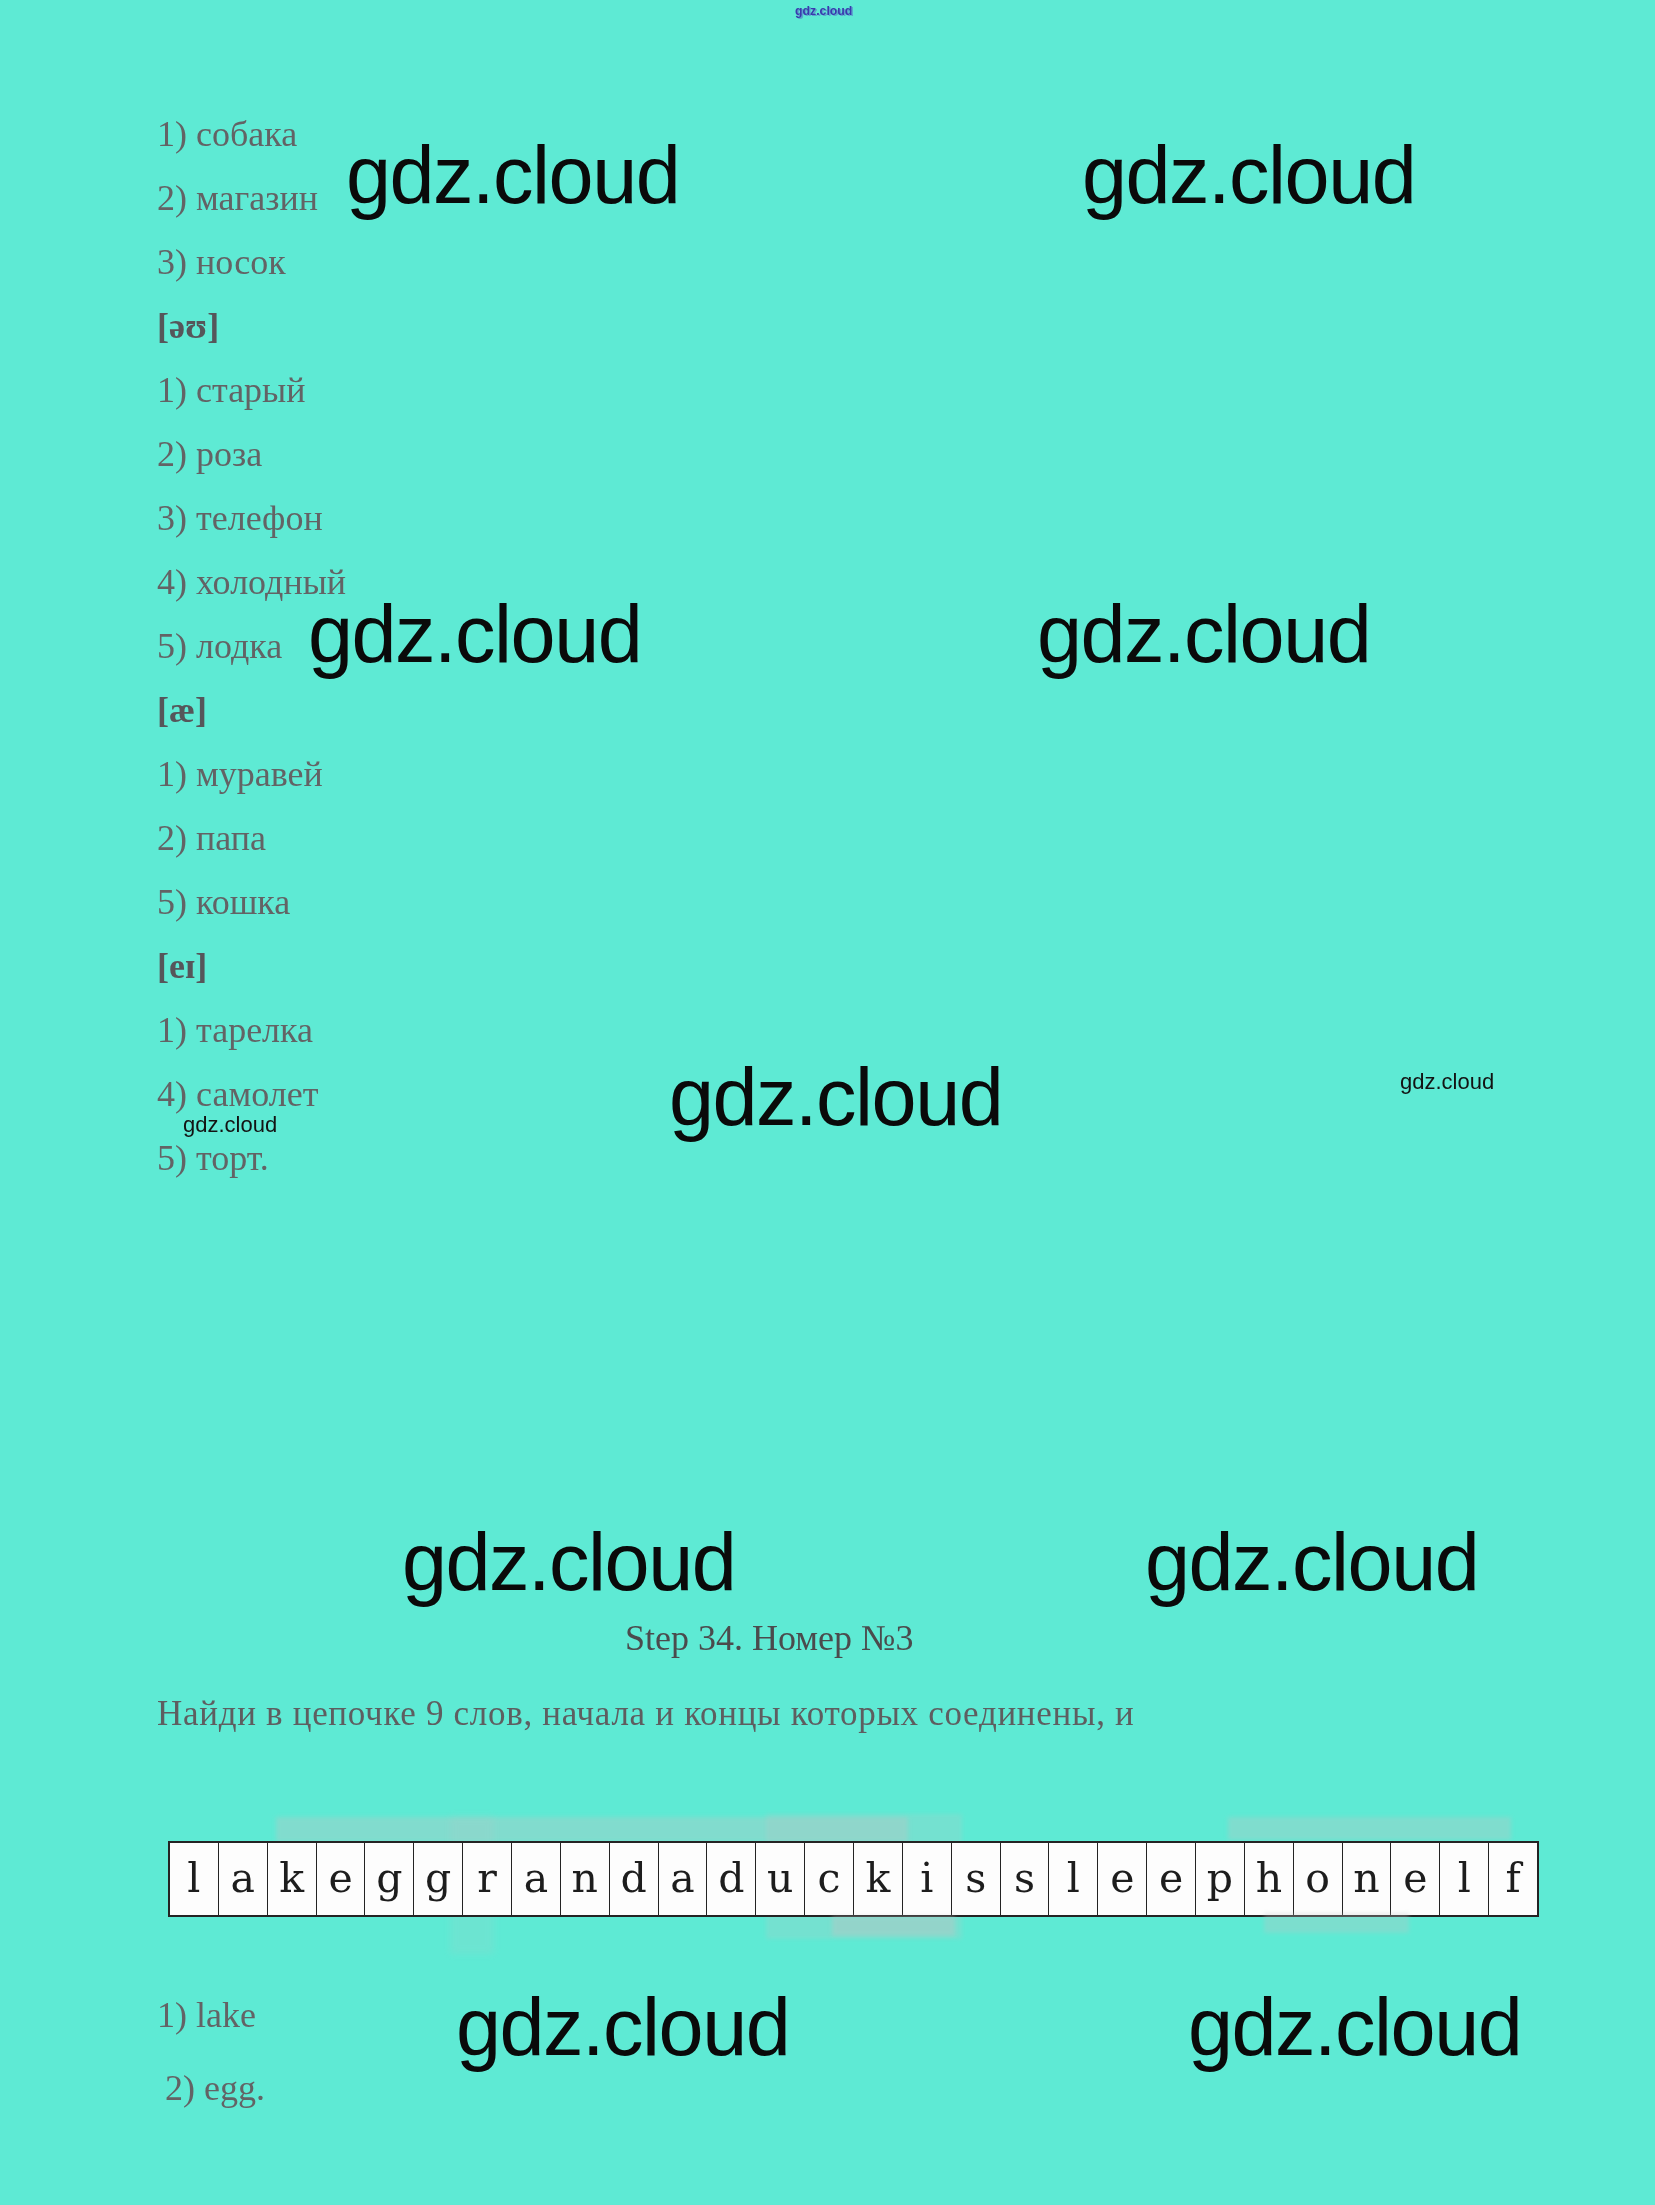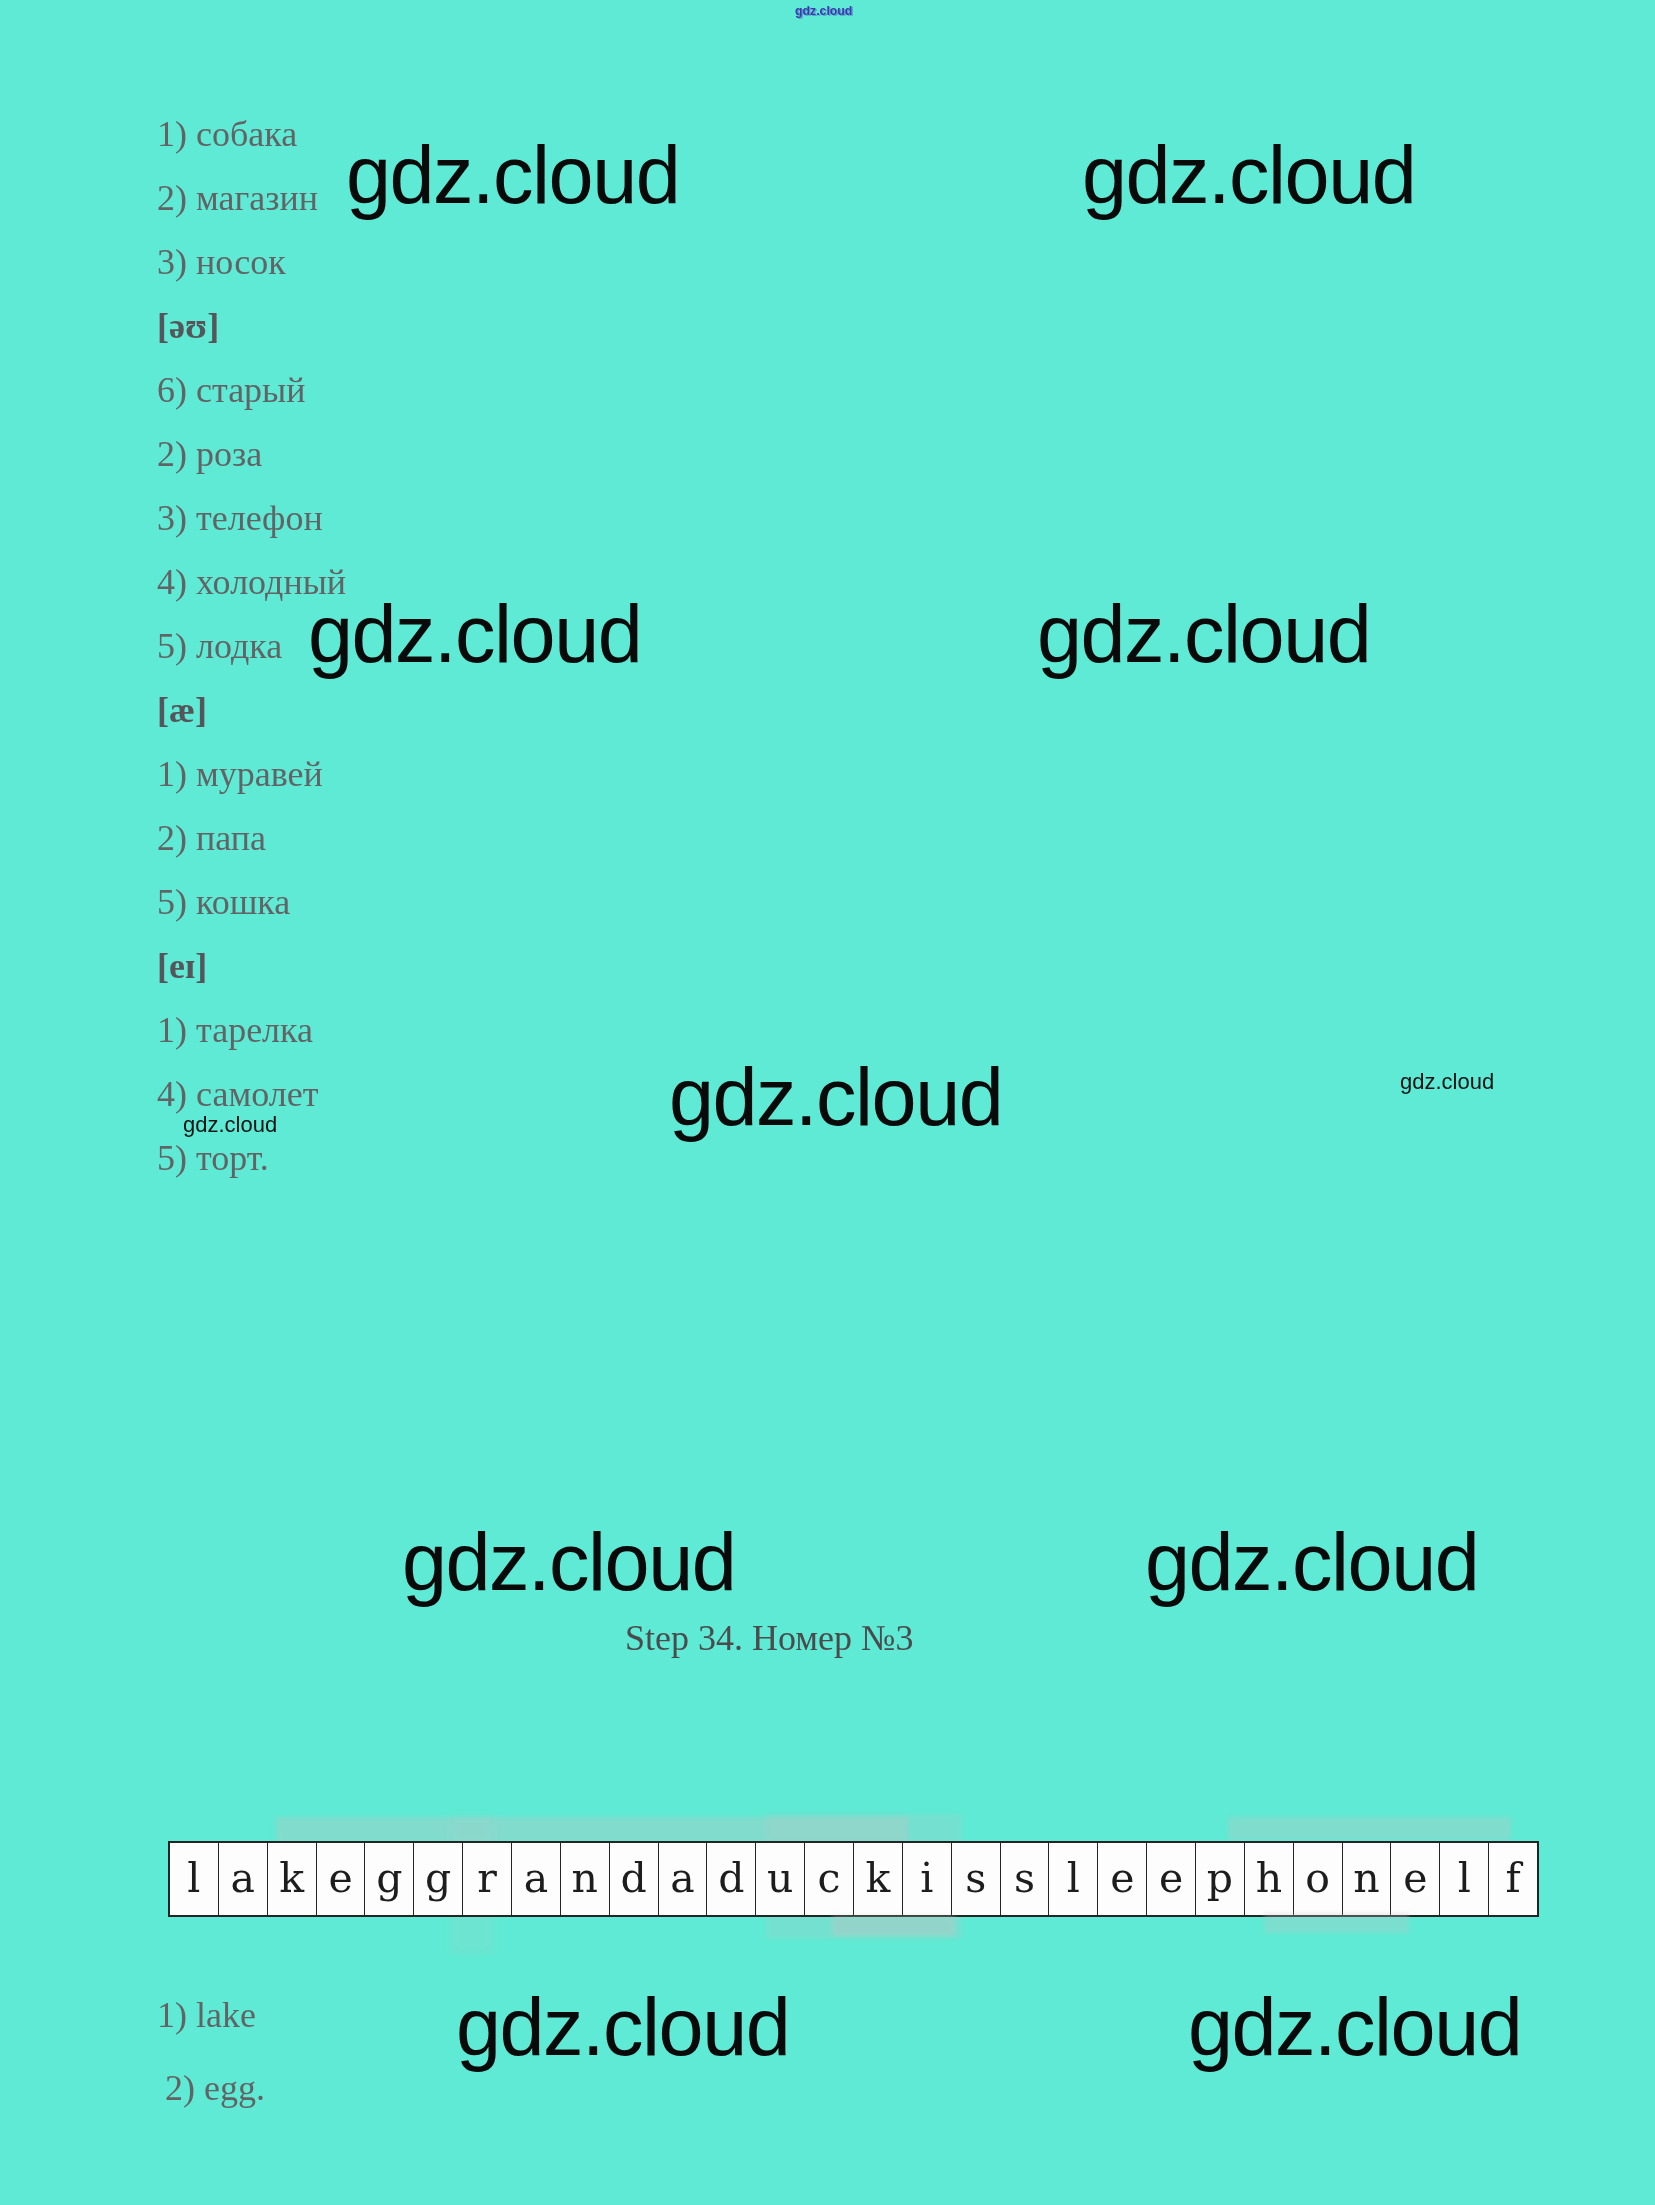--- a/index.html
+++ b/index.html
@@ -65,21 +65,21 @@
 
 <div class="page">
 
   <span class="wm-mini">gdz.cloud</span>
 
   <div class="word-list">
     <div class="row">1) собака</div>
     <div class="row">2) магазин</div>
     <div class="row">3) носок</div>
     <div class="row label">[əʊ]</div>
-    <div class="row">6) старый</div>
+    <div class="row">1) старый</div>
     <div class="row">2) роза</div>
     <div class="row">3) телефон</div>
     <div class="row">4) холодный</div>
     <div class="row">5) лодка</div>
     <div class="row label">[æ]</div>
     <div class="row">1) муравей</div>
     <div class="row">2) папа</div>
     <div class="row">5) кошка</div>
     <div class="row label">[eɪ]</div>
     <div class="row">1) тарелка</div>
@@ -96,20 +96,21 @@
   <span class="wm wm-lg wm-p7">gdz.cloud</span>
   <span class="wm wm-lg wm-p8">gdz.cloud</span>
   <span class="wm wm-lg wm-p9">gdz.cloud</span>
 
   <span class="wm wm-sm wm-s1">gdz.cloud</span>
   <span class="wm wm-sm wm-s2">gdz.cloud</span>
 
   <div class="heading">Step 34. Номер №3</div>
 
   <div class="task">
+    <div>Найди в цепочке 9 слов, начала и концы которых соединены, и</div>
   </div>
 
   <div class="smudge sm-1"></div>
   <div class="smudge sm-2"></div>
   <div class="smudge sm-4"></div>
   <div class="smudge sm-5"></div>
 
   <div class="chain">
     <div class="cell">l</div>
     <div class="cell">a</div>

